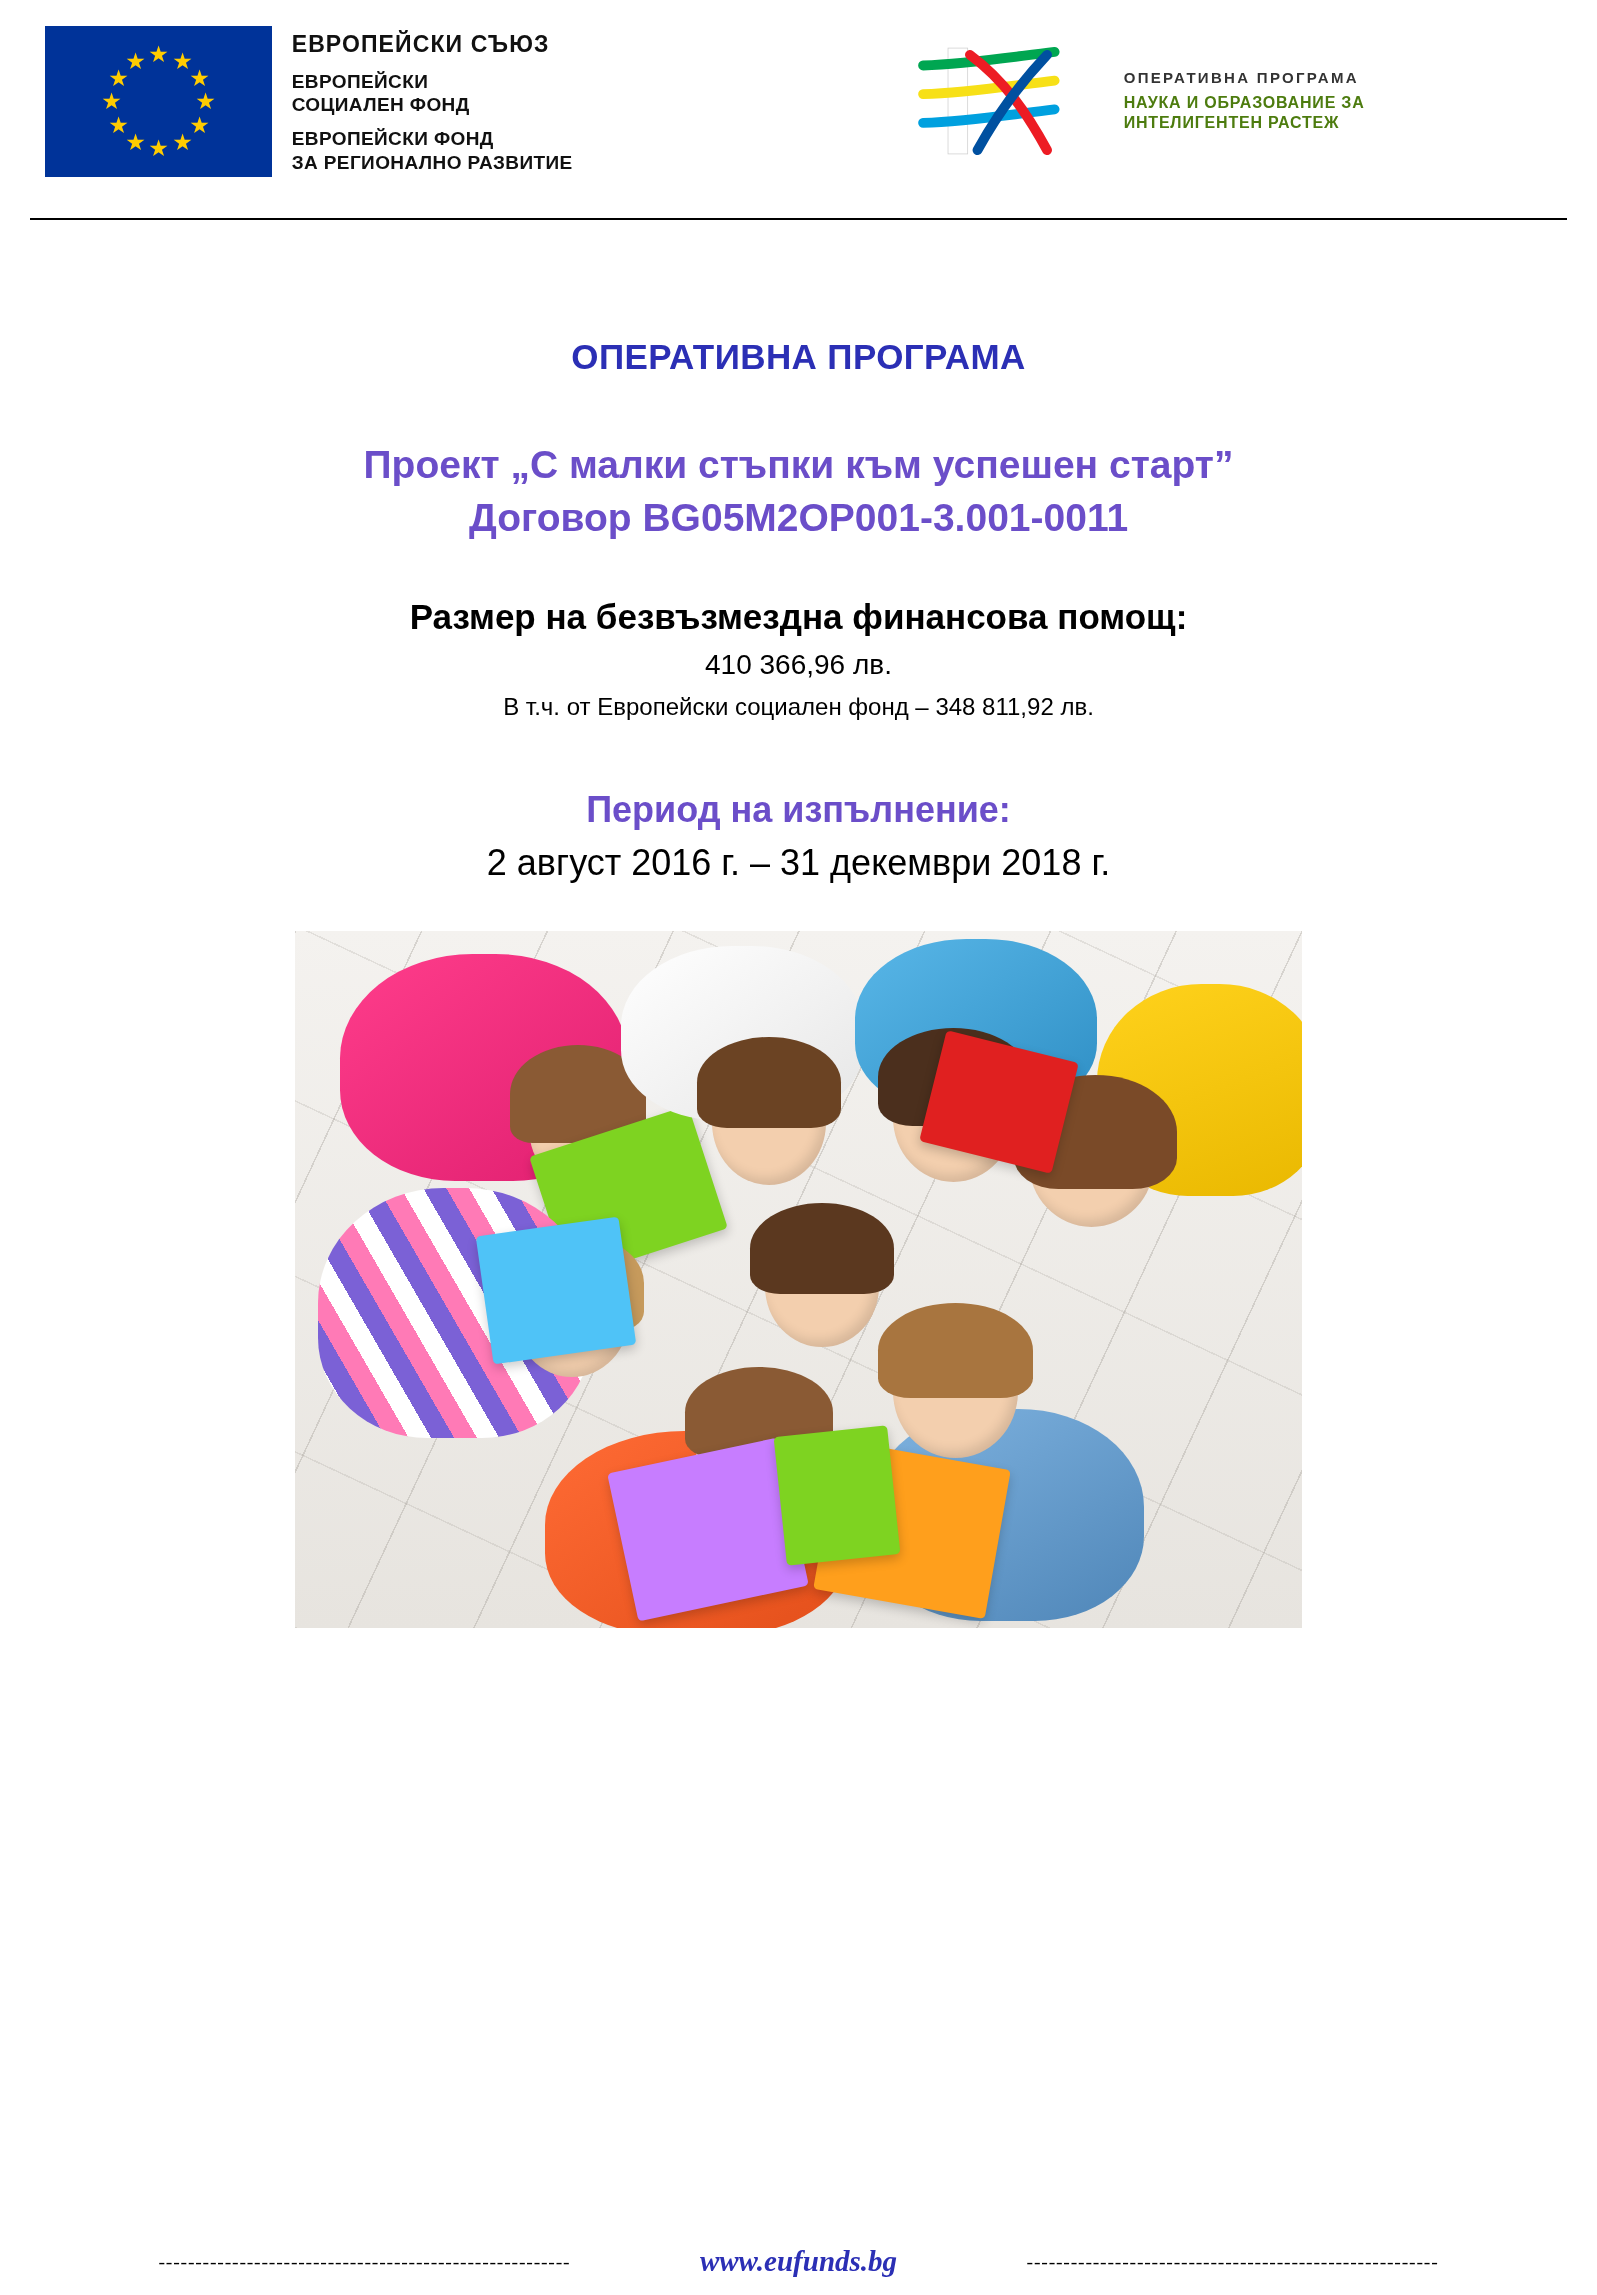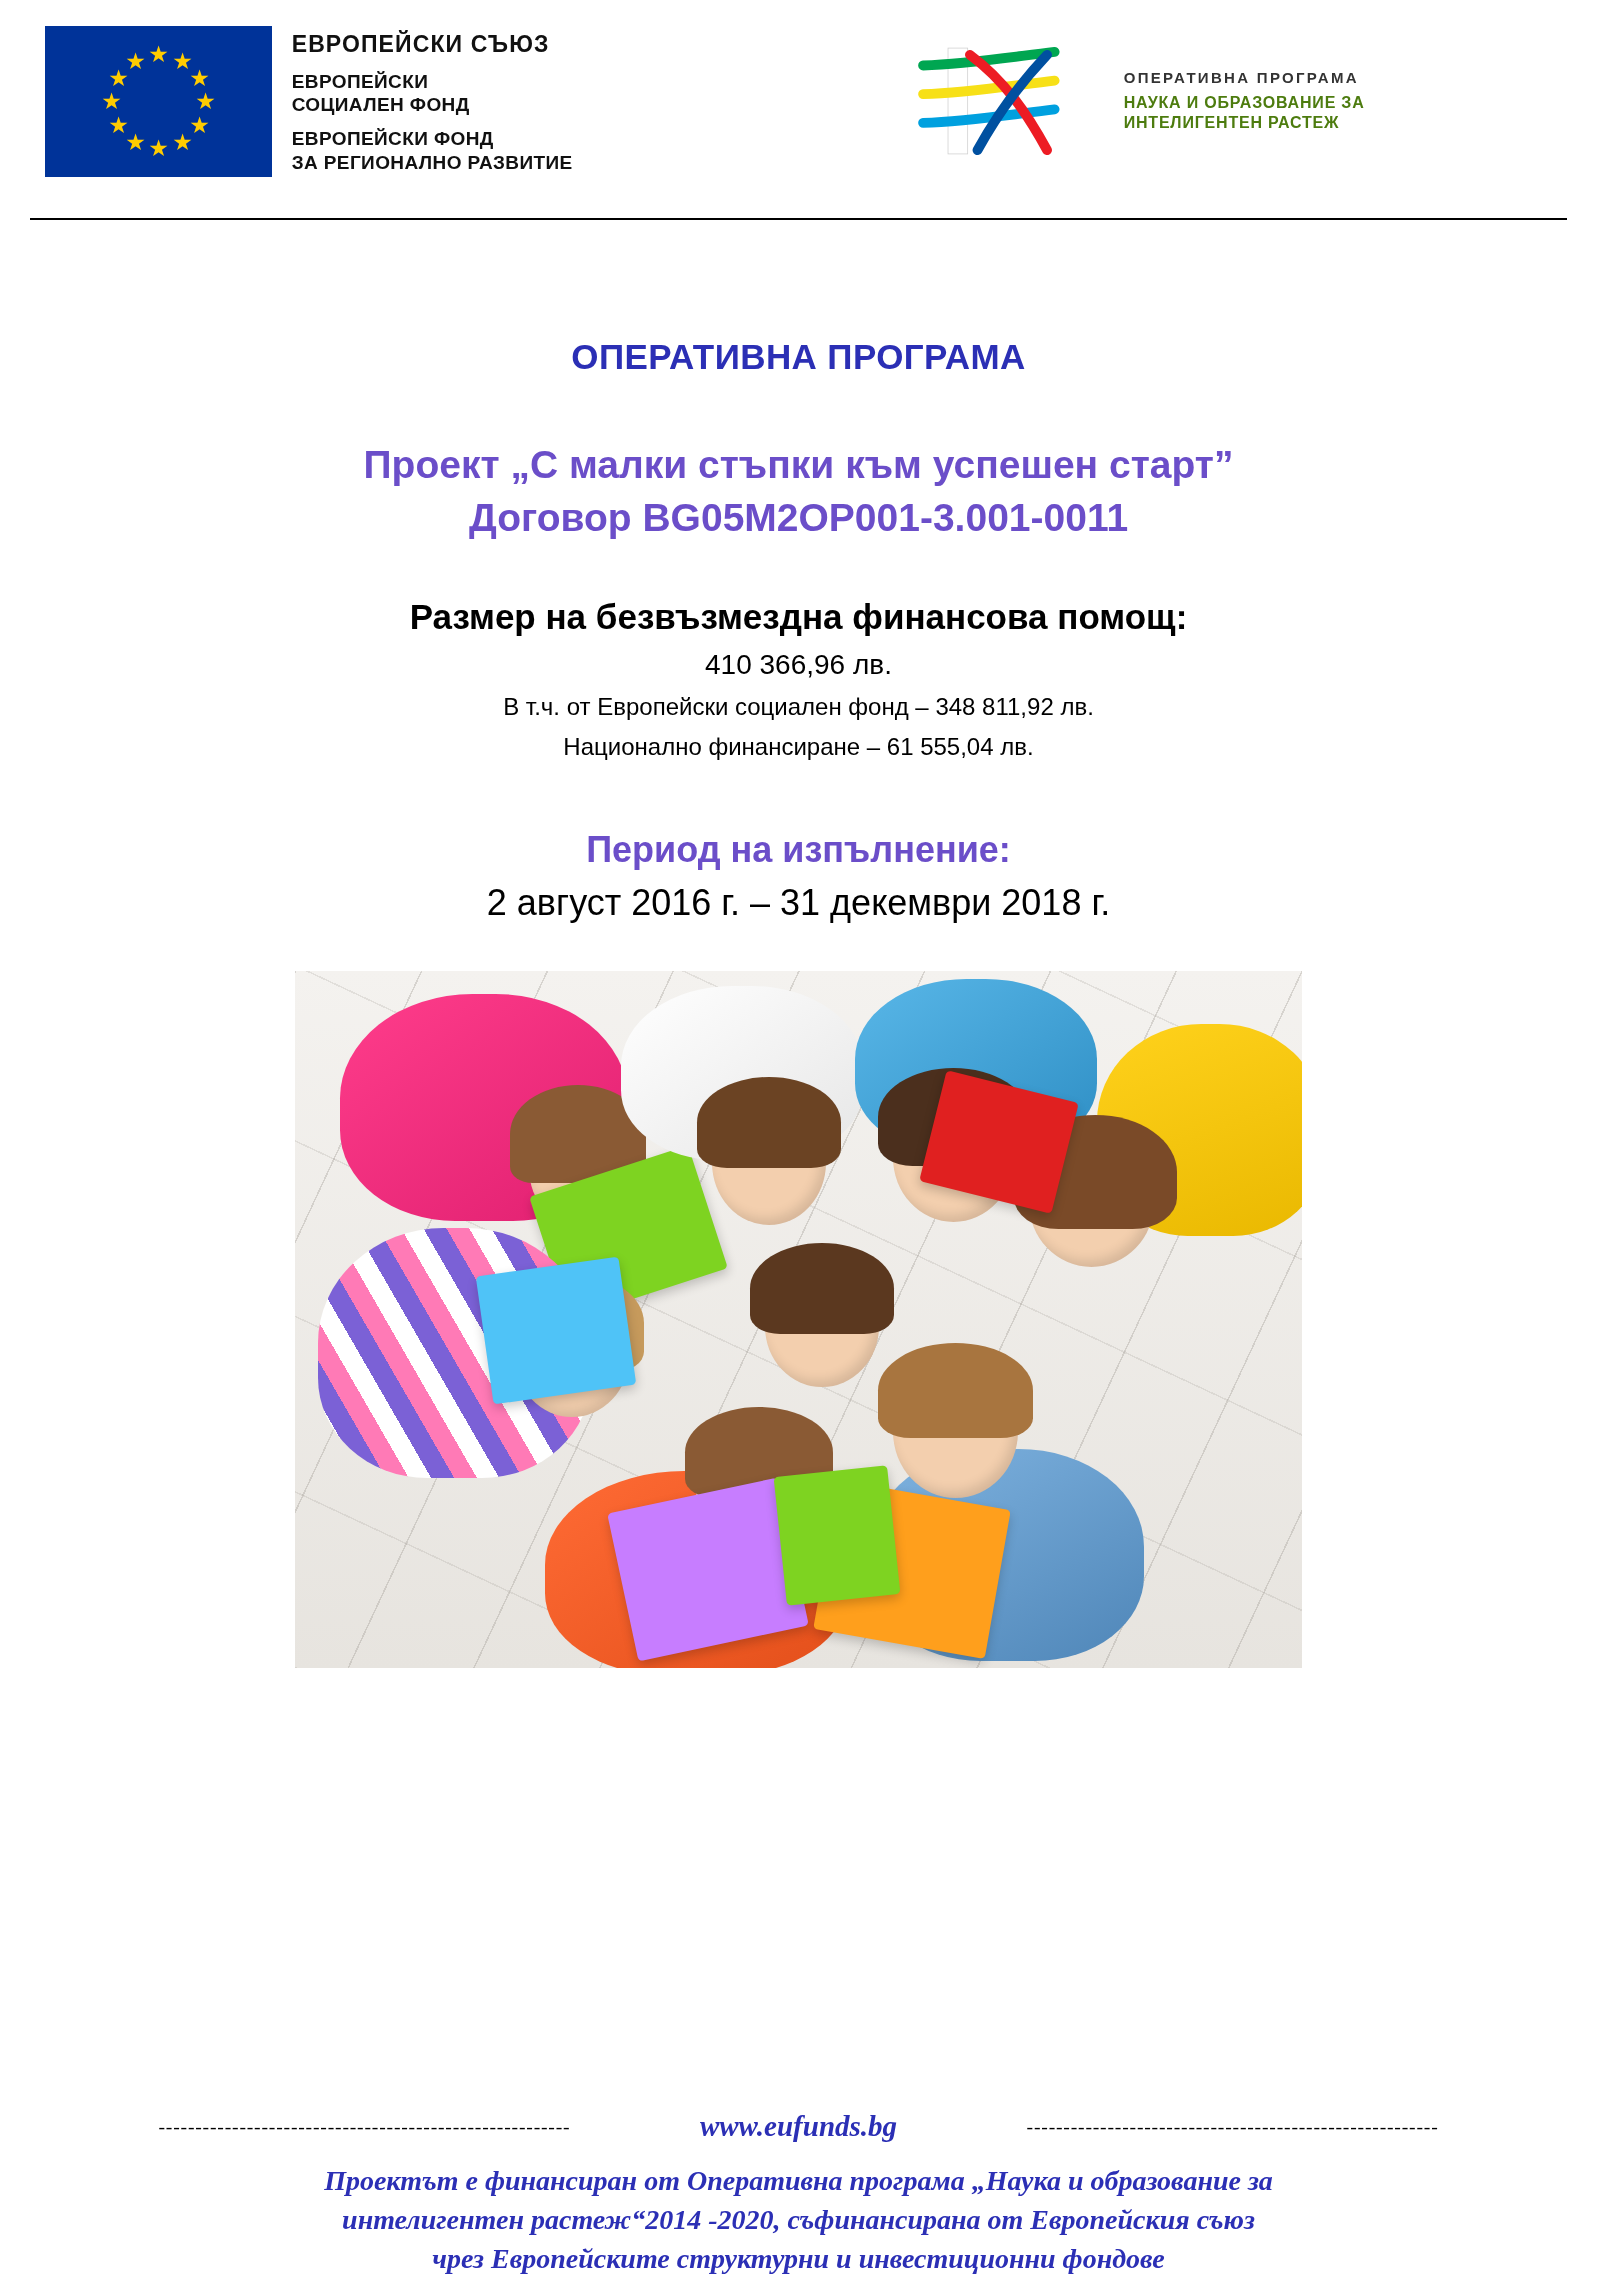--- a/index.html
+++ b/index.html
@@ -306,21 +306,20 @@
   </div>
 
   <div class="project-title">
     <div>Проект „С малки стъпки към успешен старт”</div>
     <div>Договор  BG05M2OP001-3.001-0011</div>
   </div>
 
   <div class="grant-label">Размер на безвъзмездна финансова помощ:</div>
   <div class="grant-amount">410 366,96 лв.</div>
   <div class="grant-line">В т.ч. от Европейски социален фонд – 348 811,92 лв.</div>
-  <div class="grant-line">Национално финансиране – 61 555,04 лв.</div>
 
   <div class="period-label">Период на изпълнение:</div>
   <div class="period-value">2 август 2016 г. – 31 декември 2018 г.</div>
 
   <div class="photo-wrap">
     <div class="floor"></div>
 
     <div>
       <div class="kid" style="left:45px; top:23px; width:318px; height:250px;">
         <div class="body" style="left:0; top:0; width:288px; height:227px; background:linear-gradient(145deg,#ff3d8b,#e01f70);"></div>
@@ -392,19 +391,14 @@
     </div>
   </div>
 </div>
 
 <div class="footer">
   <div class="footer-link-row">
     <span class="dashes">--------------------------------------------------------</span>
     <a href="#" style="color:#2b2fb5; text-decoration:none;">www.eufunds.bg</a>
     <span class="dashes">--------------------------------------------------------</span>
   </div>
-  <div class="footer-text">
-    <div>Проектът е  финансиран от Оперативна програма „Наука и образование за</div>
-    <div>интелигентен растеж“2014 -2020, съфинансирана от Европейския съюз</div>
-    <div>чрез Европейските структурни и инвестиционни фондове</div>
-  </div>
 </div>
 
 
 </body></html>

